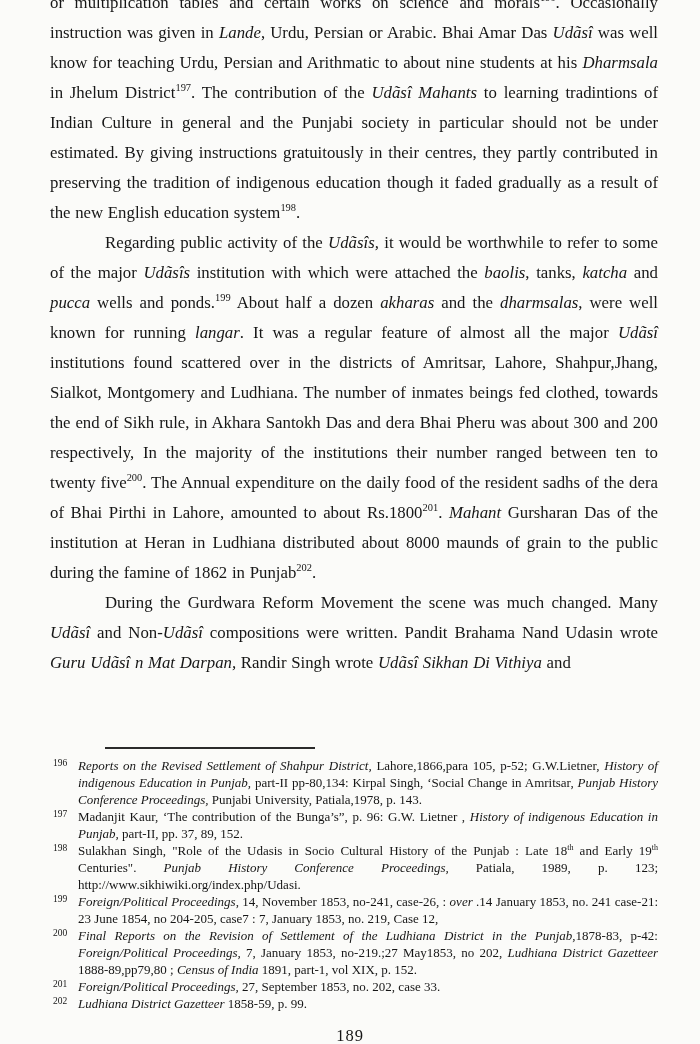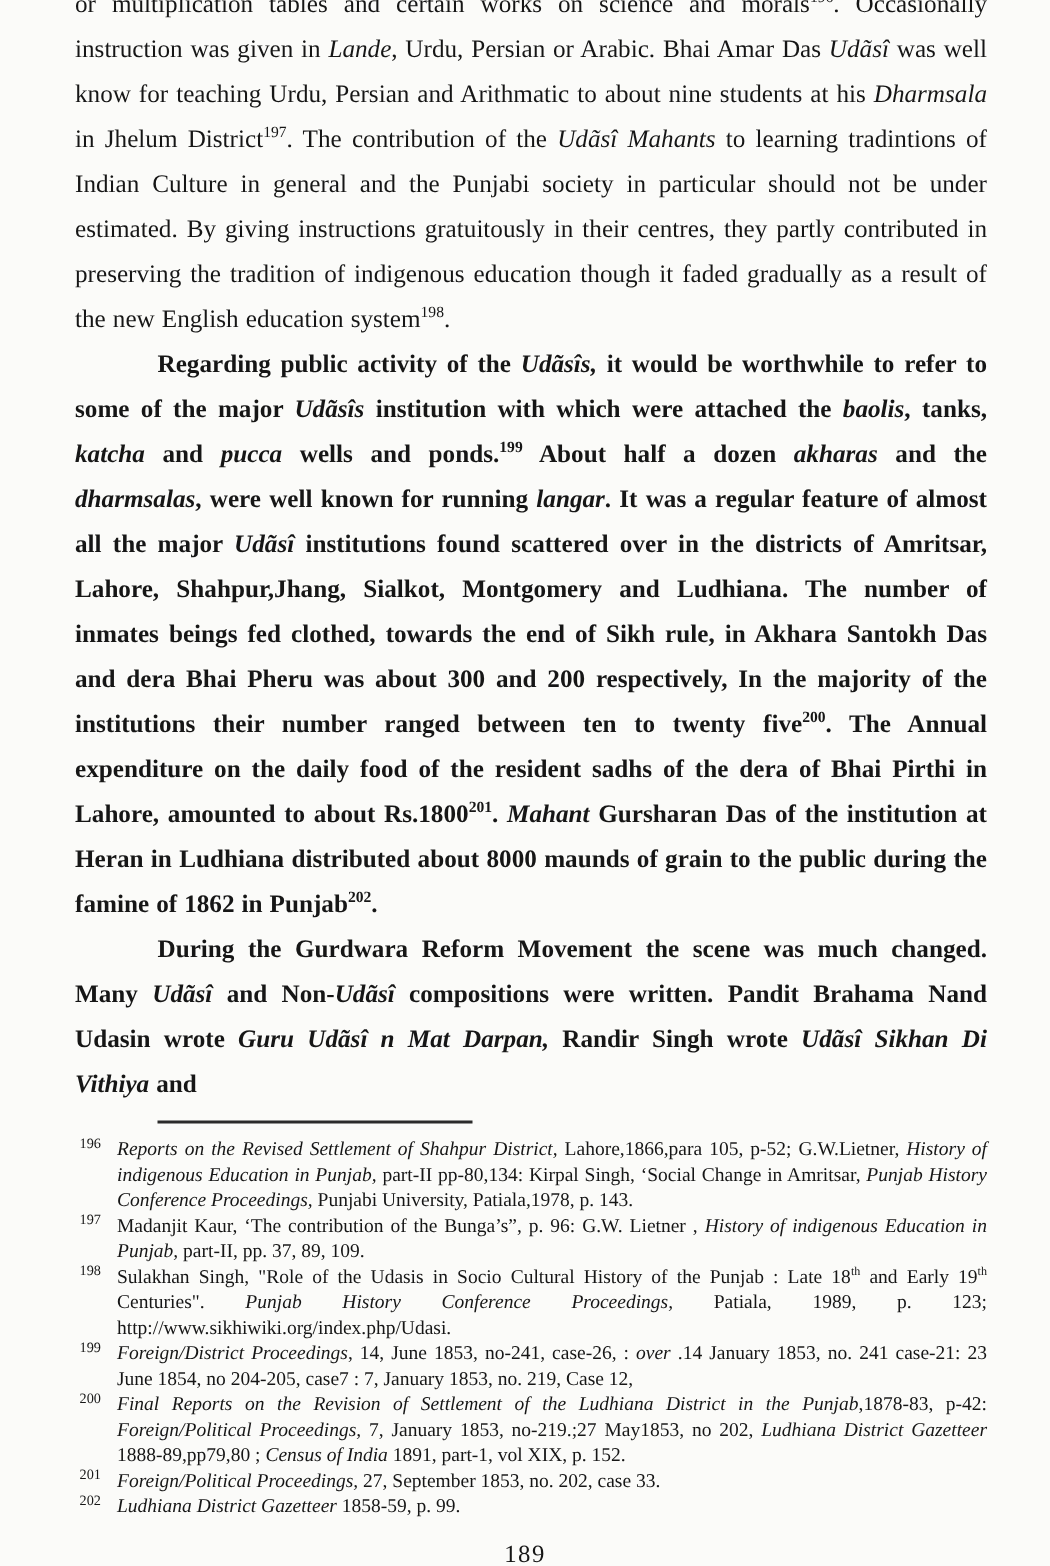--- a/index.html
+++ b/index.html
@@ -18,21 +18,21 @@
     width:608px;
     top:-12px;
   }
   .para {
     margin:0;
     font-size:16.8px;
     line-height:30px;
     text-align:justify;
     word-spacing:0.5px;
   }
-  .para.indented { text-indent:55px;font-weight:bold; }
+  .para.indented { text-indent:55px; }
   .it { font-style:italic; }
   .sup {
     font-size:0.62em;
     vertical-align:super;
     line-height:0;
   }
   .footnote-area {
     position:absolute;
     left:50px;
     width:608px;
@@ -73,22 +73,22 @@
 <div class="page">
   <div class="main-text">
       <p class="para"><span>or multiplication tables and certain works on science and morals</span><span class="sup">196</span><span>. Occasionally instruction was given in </span><span class="it">Lande</span><span>, Urdu, Persian or Arabic. Bhai Amar Das </span><span class="it">Udãsî</span><span> was well know for teaching Urdu, Persian and Arithmatic to about nine students at his </span><span class="it">Dharmsala</span><span> in Jhelum District</span><span class="sup">197</span><span>. The contribution of the </span><span class="it">Udãsî Mahants</span><span> to learning tradintions of Indian Culture in general and the Punjabi society in particular should not be under estimated. By giving instructions gratuitously in their centres, they partly contributed in preserving the tradition of indigenous education though it faded gradually as a result of the new English education system</span><span class="sup">198</span><span>.</span></p>
       <p class="para indented"><span>Regarding public activity of the </span><span class="it">Udãsîs,</span><span> it would be worthwhile to refer to some of the major </span><span class="it">Udãsîs</span><span> institution with which were attached the </span><span class="it">baolis</span><span>, tanks, </span><span class="it">katcha</span><span> and </span><span class="it">pucca</span><span> wells and ponds.</span><span class="sup">199</span><span> About half a dozen </span><span class="it">akharas</span><span> and the </span><span class="it">dharmsalas</span><span>, were well known for running </span><span class="it">langar</span><span>. It was a regular feature of almost all the major </span><span class="it">Udãsî</span><span> institutions found scattered over in the districts of Amritsar, Lahore, Shahpur,Jhang, Sialkot, Montgomery and Ludhiana. The number of inmates beings fed clothed, towards the end of Sikh rule, in Akhara Santokh Das and dera Bhai Pheru was about 300 and 200 respectively, In the majority of the institutions their number ranged between ten to twenty five</span><span class="sup">200</span><span>. The Annual expenditure on the daily food of the resident sadhs of the dera of Bhai Pirthi in Lahore, amounted to about Rs.1800</span><span class="sup">201</span><span>. </span><span class="it">Mahant</span><span> Gursharan Das of the institution at Heran in Ludhiana distributed about 8000 maunds of grain to the public during the famine of 1862 in Punjab</span><span class="sup">202</span><span>.</span></p>
       <p class="para indented"><span>During the Gurdwara Reform Movement the scene was much changed. Many </span><span class="it">Udãsî</span><span> and Non-</span><span class="it">Udãsî</span><span> compositions were written. Pandit Brahama Nand Udasin wrote </span><span class="it">Guru Udãsî n Mat Darpan,</span><span> Randir Singh wrote </span><span class="it">Udãsî Sikhan Di Vithiya</span><span> and</span></p>
     </div>
   <div class="footnote-area">
     <div class="fn-separator"></div>
     <div>
         <div class="footnote"><span class="fn-num">196</span><span class="it">Reports on the Revised Settlement of Shahpur District,</span><span> Lahore,1866,para 105, p-52; G.W.Lietner, </span><span class="it">History of indigenous Education in Punjab,</span><span> part-II pp-80,134: Kirpal Singh, ‘Social Change in Amritsar, </span><span class="it">Punjab History Conference Proceedings,</span><span> Punjabi University, Patiala,1978, p. 143.</span></div>
-        <div class="footnote"><span class="fn-num">197</span><span>Madanjit Kaur, ‘The contribution of the Bunga’s”, p. 96: G.W. Lietner , </span><span class="it">History of indigenous Education in Punjab,</span><span> part-II, pp. 37, 89, 109.</span></div>
+        <div class="footnote"><span class="fn-num">197</span><span>Madanjit Kaur, ‘The contribution of the Bunga’s”, p. 96: G.W. Lietner , </span><span class="it">History of indigenous Education in Punjab,</span><span> part-II, pp. 37, 89, 152.</span></div>
         <div class="footnote"><span class="fn-num">198</span><span>Sulakhan Singh, "Role of the Udasis in Socio Cultural History of the Punjab : Late 18</span><span class="sup">th</span><span> and Early 19</span><span class="sup">th</span><span> Centuries". </span><span class="it">Punjab History Conference Proceedings,</span><span> Patiala, 1989, p. 123; http://www.sikhiwiki.org/index.php/Udasi.</span></div>
-        <div class="footnote"><span class="fn-num">199</span><span class="it">Foreign/District Proceedings</span><span>, 14, June 1853, no-241, case-26, : </span><span class="it">over</span><span> .14 January 1853, no. 241 case-21: 23 June 1854, no 204-205, case7 : 7, January 1853, no. 219, Case 12,</span></div>
+        <div class="footnote"><span class="fn-num">199</span><span class="it">Foreign/Political Proceedings</span><span>, 14, November 1853, no-241, case-26, : </span><span class="it">over</span><span> .14 January 1853, no. 241 case-21: 23 June 1854, no 204-205, case7 : 7, January 1853, no. 219, Case 12,</span></div>
         <div class="footnote"><span class="fn-num">200</span><span class="it">Final Reports on the Revision of Settlement of the Ludhiana District in the Punjab</span><span>,1878-83, p-42: </span><span class="it">Foreign/Political Proceedings,</span><span> 7, January 1853, no-219.;27 May1853, no 202, </span><span class="it">Ludhiana District Gazetteer</span><span> 1888-89,pp79,80 ; </span><span class="it">Census of India</span><span> 1891, part-1, vol XIX, p. 152.</span></div>
         <div class="footnote"><span class="fn-num">201</span><span class="it">Foreign/Political Proceedings,</span><span> 27, September 1853, no. 202, case 33.</span></div>
         <div class="footnote"><span class="fn-num">202</span><span class="it">Ludhiana District Gazetteer</span><span> 1858-59, p. 99.</span></div>
       </div>
   </div>
   <div class="page-num">189</div>
 </div>
 
 </body></html>

